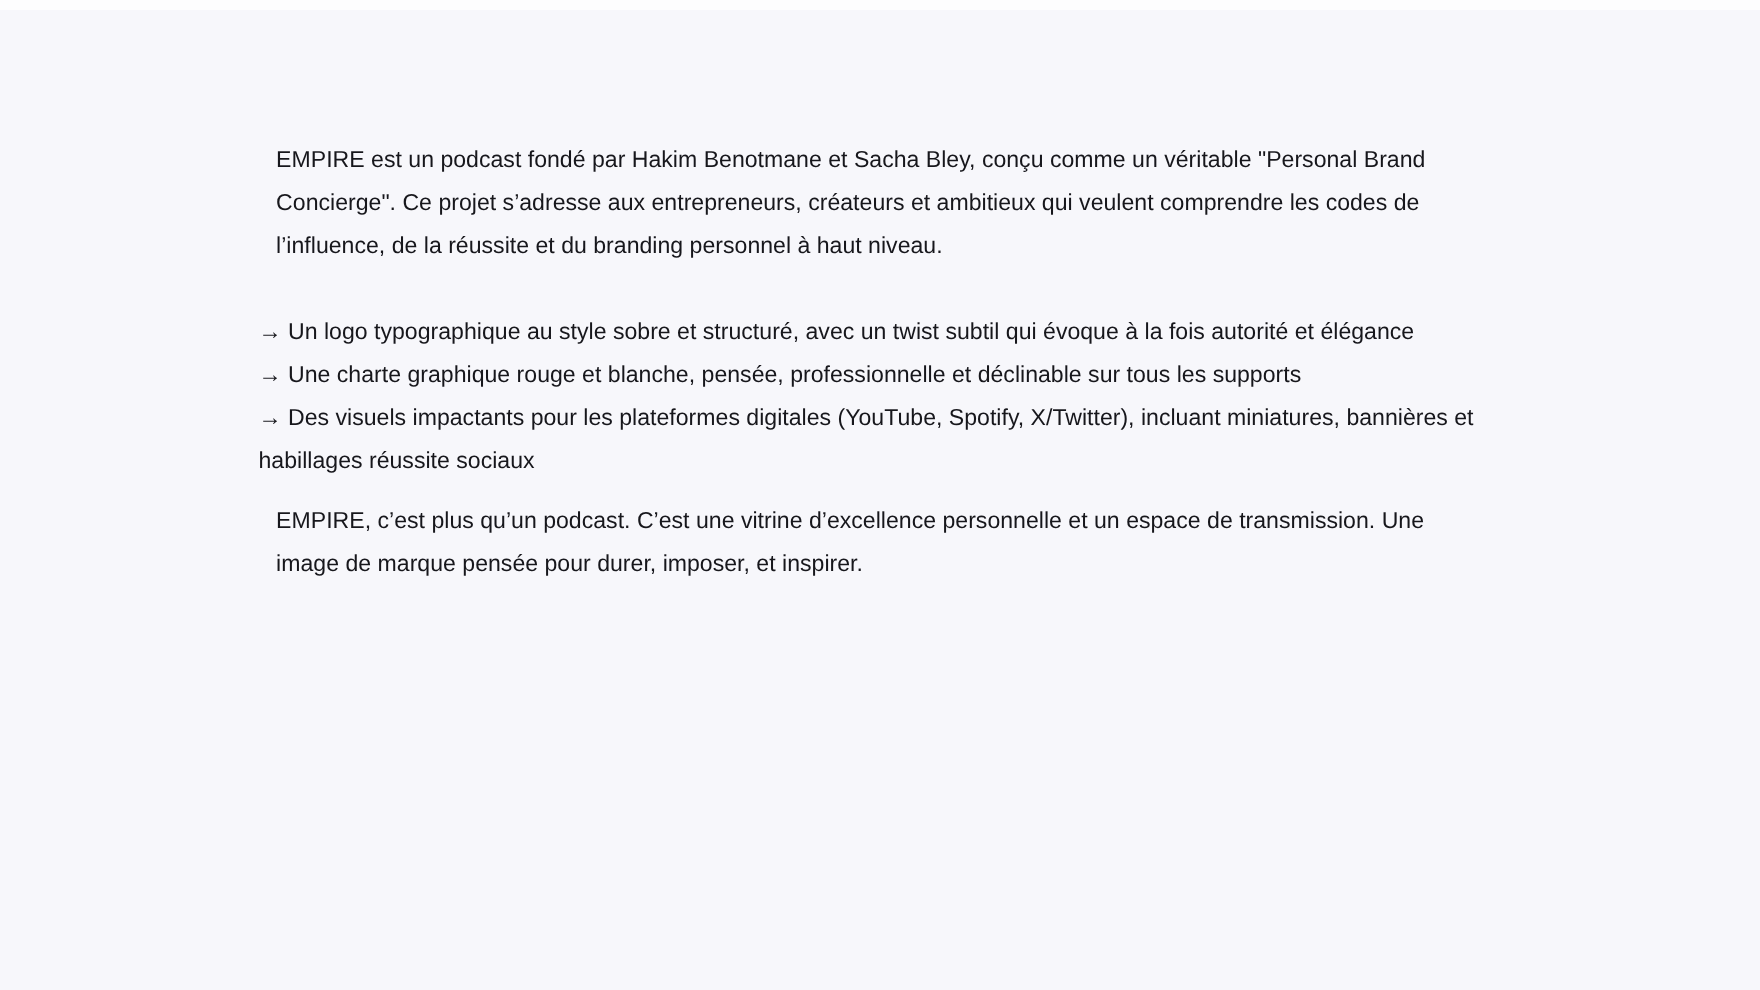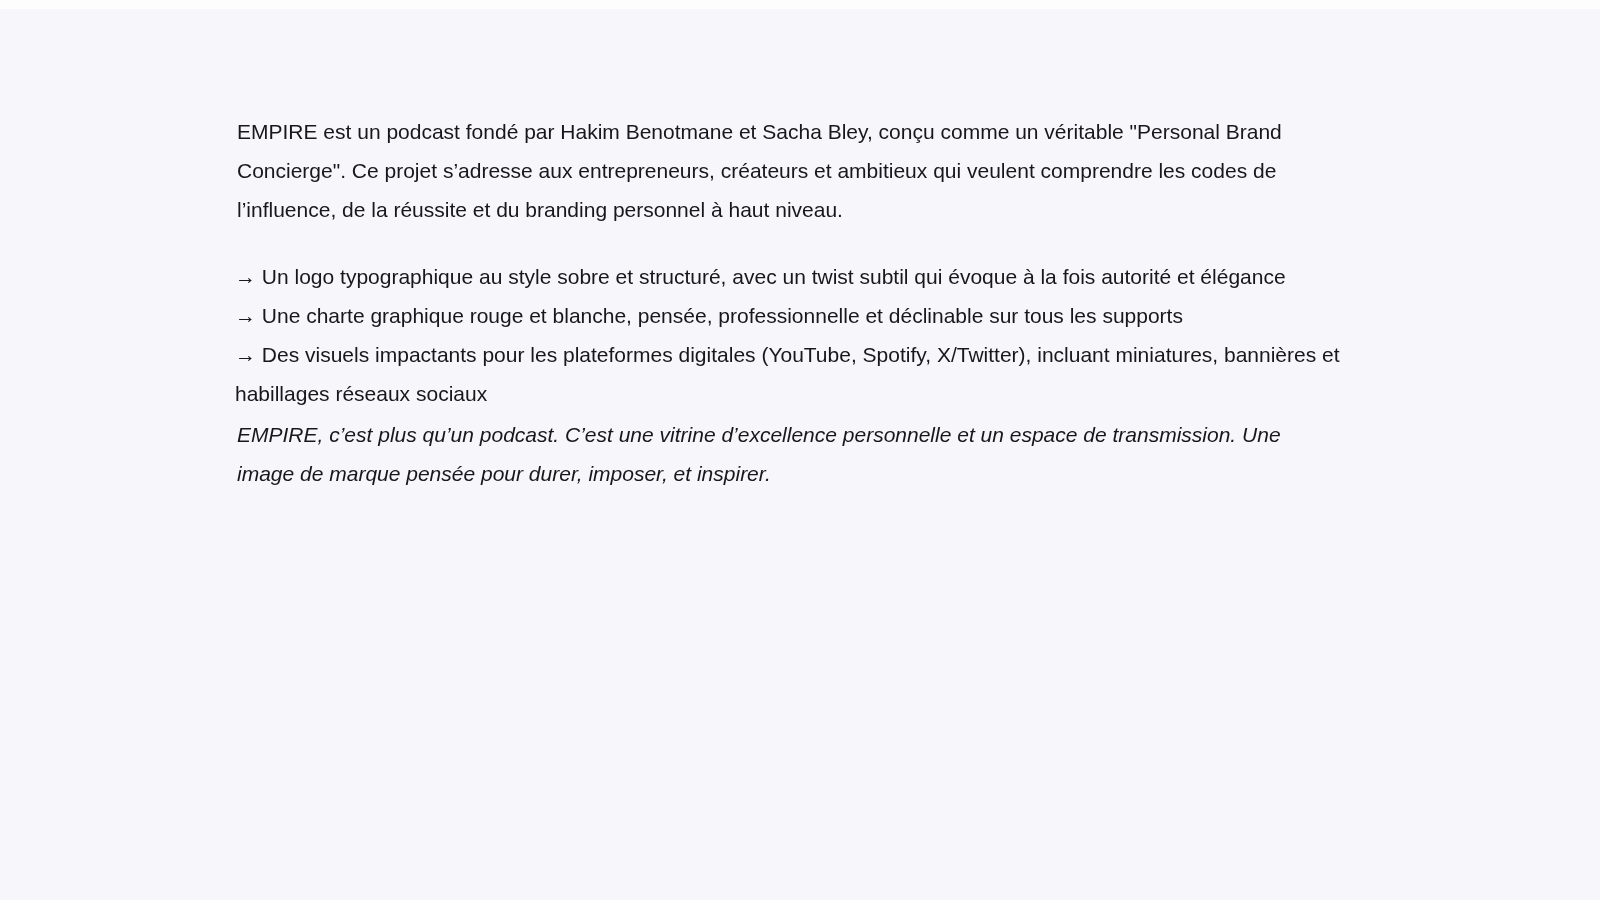--- a/index.html
+++ b/index.html
@@ -31,39 +31,39 @@
     line-height: 39px;
     font-weight: 400;
   }
   .doc-header { margin: 0; }
   .doc-title, .doc-subtitle {
     margin: 0;
     font-size: 21px;
     line-height: 39px;
     color: #131318;
   }
-  p.para { margin: 2px; }
+  p.para { margin: 16px; }
   .intro     { margin-top: 25px; }
   .objective { margin-top: 33px; }
-  .deliverables { margin-top: 28px; }
+  .deliverables { margin-top: 39px; }
   .deliverables p { margin: 0; }
-  .closing   { margin-top: 97px; font-style: italic; }
+  .closing   { margin-top: 97px; }
 </style>
 </head>
 <body>
 
 <div class="top-strip"></div>
 
 <main class="content">
 
 
   <p class="para intro">EMPIRE est un podcast fondé par Hakim Benotmane et Sacha Bley, conçu comme un véritable "Personal Brand Concierge". Ce projet s’adresse aux entrepreneurs, créateurs et ambitieux qui veulent comprendre les codes de l’influence, de la réussite et du branding personnel à haut niveau.</p>
 
 
   <div class="deliverables">
     <p class="para">→ Un logo typographique au style sobre et structuré, avec un twist subtil qui évoque à la fois autorité et élégance</p>
     <p class="para">→ Une charte graphique rouge et blanche, pensée, professionnelle et déclinable sur tous les supports</p>
-    <p class="para">→ Des visuels impactants pour les plateformes digitales (YouTube, Spotify, X/Twitter), incluant miniatures, bannières et habillages réseaux sociaux</p>
+    <p class="para">→ Des visuels impactants pour les plateformes digitales (YouTube, Spotify, X/Twitter), incluant miniatures, bannières et habillages réussite sociaux</p>
   </div>
 
   <p class="para closing">EMPIRE, c’est plus qu’un podcast. C’est une vitrine d’excellence personnelle et un espace de transmission. Une image de marque pensée pour durer, imposer, et inspirer.</p>
 
 </main>
 
 </body></html>

